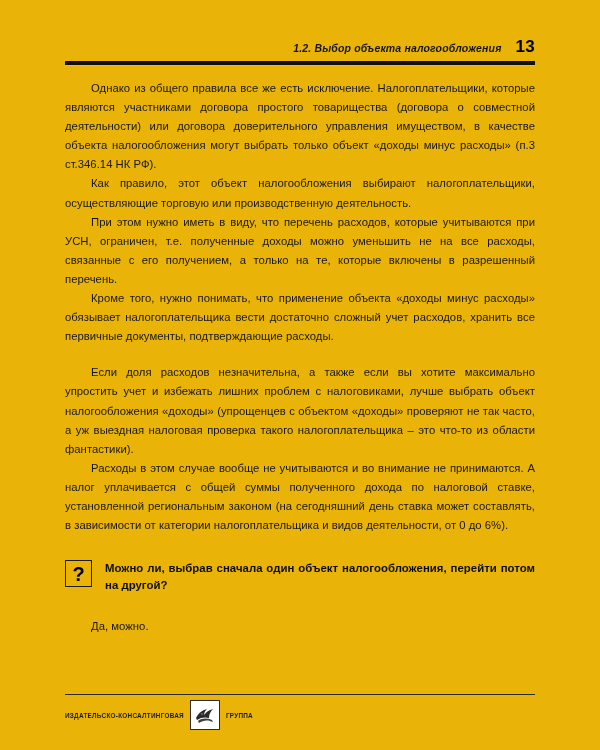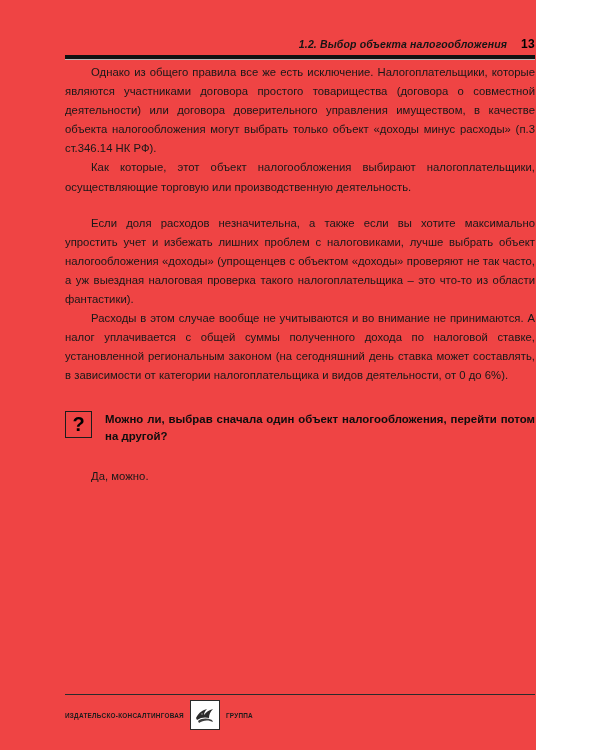--- a/index.html
+++ b/index.html
@@ -12,23 +12,23 @@
     width: 600px;
     height: 750px;
     overflow: hidden;
     font-family: "Liberation Sans", "DejaVu Sans", sans-serif;
     color: #1a1a1a;
     -webkit-font-smoothing: antialiased;
   }
 
   .page {
     position: relative;
-    width: 536px;
+    width: 600px;
     height: 750px;
-    background: #ef4444;
+    background: #eab308;
     box-sizing: border-box;
   }
 
   .content {
     position: absolute;
     left: 65px;
     top: 0;
     width: 470px;
   }
 
@@ -43,34 +43,34 @@
   .runhead-title {
     font-style: italic;
     font-weight: 700;
     font-size: 10.5px;
     letter-spacing: 0.15px;
     color: #151515;
     white-space: nowrap;
   }
   .runhead-page {
     font-weight: 700;
-    font-size: 12px;
+    font-size: 17px;
     color: #000;
     letter-spacing: 0.3px;
   }
   .rule-head {
     margin-top: 4px;
     height: 4px;
     background: #111;
     border-bottom: 1px solid #b9b9b9;
   }
 
   
   .body {
-    margin-top: 3px;
+    margin-top: 13px;
     font-size: 11.3px;
     line-height: 19.1px;
     color: #181818;
     text-align: justify;
     text-justify: inter-word;
     letter-spacing: 0.02px;
   }
   .p {
     margin: 0;
     text-indent: 26px;
@@ -160,21 +160,23 @@
   <div class="content">
 
     <div class="runhead">
       <span class="runhead-title">1.2. Выбор объекта налогообложения</span>
       <span class="runhead-page">13</span>
     </div>
     <div class="rule-head"></div>
 
     <div class="body">
       <p class="p">Однако из общего правила все же есть исключение. Налогоплательщики, которые являются участниками договора простого товарищества (договора о совместной деятельности) или договора доверительного управления имуществом, в качестве объекта налогообложения могут выбрать только объект «доходы минус расходы» (п.3 ст.346.14 НК РФ).</p>
-      <p class="p">Как которые, этот объект налогообложения выбирают налогоплательщики, осуществляющие торговую или производственную деятельность.</p>
+      <p class="p">Как правило, этот объект налогообложения выбирают налогоплательщики, осуществляющие торговую или производственную деятельность.</p>
+      <p class="p">При этом нужно иметь в виду, что перечень расходов, которые учитываются при УСН, ограничен, т.е. полученные доходы можно уменьшить не на все расходы, связанные с его получением, а только на те, которые включены в разрешенный перечень.</p>
+      <p class="p">Кроме того, нужно понимать, что применение объекта «доходы минус расходы» обязывает налогоплательщика вести достаточно сложный учет расходов, хранить все первичные документы, подтверждающие расходы.</p>
       <p class="p gap">Если доля расходов незначительна, а также если вы хотите максимально упростить учет и избежать лишних проблем с налоговиками, лучше выбрать объект налогообложения «доходы» (упрощенцев с объектом «доходы» проверяют не так часто, а уж выездная налоговая проверка такого налогоплательщика – это что-то из области фантастики).</p>
       <p class="p">Расходы в этом случае вообще не учитываются и во внимание не принимаются. А налог уплачивается с общей суммы полученного дохода по налоговой ставке, установленной региональным законом (на сегодняшний день ставка может составлять, в зависимости от категории налогоплательщика и видов деятельности, от 0 до 6%).</p>
     </div>
 
     <div class="qbox">
       <div class="qmark">?</div>
       <div class="qtext">Можно ли, выбрав сначала один объект налогообложения, перейти потом на другой?</div>
     </div>
 
     <div class="body answer">

